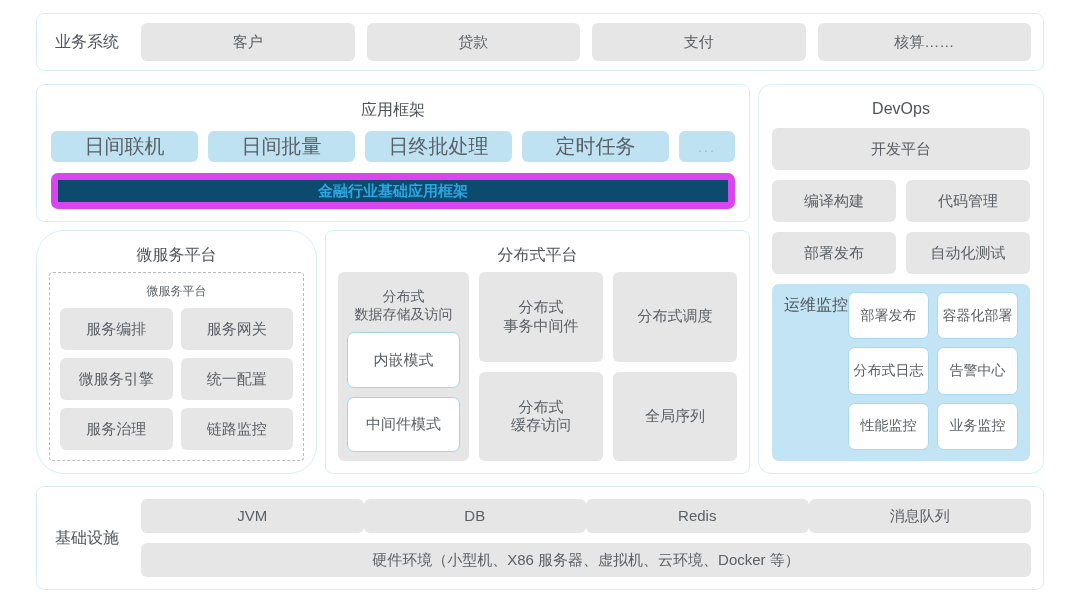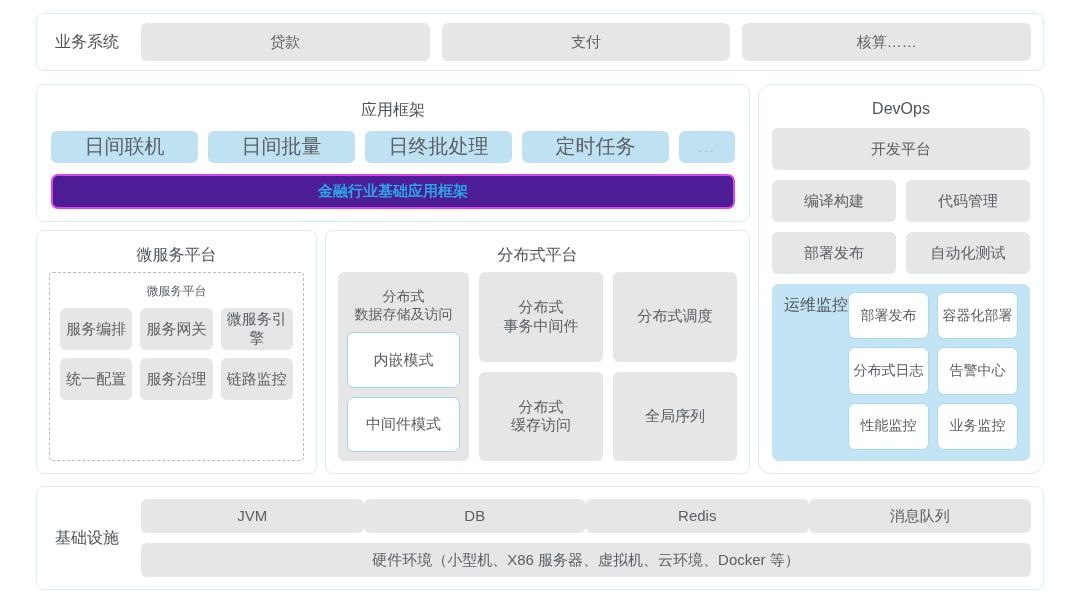--- a/index.html
+++ b/index.html
@@ -110,57 +110,57 @@
     padding:12px 14px 12px 14px;
     display:flex;flex-direction:column;
   }
   .appfw .sect-title{margin:5px 0 13px 0;}
   .appfw .tagrow{display:flex;gap:10px;height:32px;}
   .appfw .tagrow .bchip{flex:1;}
   .appfw .tagrow .bchip.small{flex:0 0 56px;}
   .appfw .hl{
     margin-top:11px;
     height:36px;
-    border:2px solid #d946ef;
+    border:7px solid #d946ef;
     border-radius:7px;
     display:flex;align-items:center;justify-content:center;
     color:#2ba6e0;
     font-size:15px;
     font-weight:bold;
-    background:#4c1d95;
+    background:#0c4a6e;
     box-sizing:border-box;
   }
 
   
   .platforms{
     flex:1;
     display:flex;gap:8px;
   }
   .micro{
     width:281px;flex:0 0 auto;
     padding:10px 12px 12px 12px;
-    display:flex;flex-direction:column;
+    display:flex;flex-direction:column;border-radius:28px;
   }
   .micro .sect-title{margin:6px 0 9px 0;}
   .micro .dashed{
     flex:1;
     border:1px dashed #b9bcc0;
     border-radius:4px;
     padding:8px 10px 10px 10px;
     display:flex;flex-direction:column;
     box-sizing:border-box;
   }
   .micro .dashed .inner-title{
     text-align:center;font-size:12px;color:#5a6066;
     margin:2px 0 8px 0;
   }
   .micro .grid2{
     flex:1;
     display:grid;
-    grid-template-columns:1fr 1fr 1fr;
+    grid-template-columns:1fr 1fr;
     grid-template-rows:1fr 1fr 1fr;
     gap:8px;
   }
 
   .dist{
     flex:1;
     padding:10px 12px 12px 12px;
     display:flex;flex-direction:column;
   }
   .dist .sect-title{margin:6px 0 9px 0;}
@@ -232,20 +232,21 @@
   .row-infra .hw{height:34px;}
 </style>
 </head>
 <body>
 
 <div class="page">
 
   <div class="card row-business">
     <div class="rowlabel">业务系统</div>
     <div class="chips">
+      <div class="chip">客户</div>
       <div class="chip">贷款</div>
       <div class="chip">支付</div>
       <div class="chip">核算……</div>
     </div>
   </div>
 
   <div class="middle">
 
     <div class="mid-left">
 

